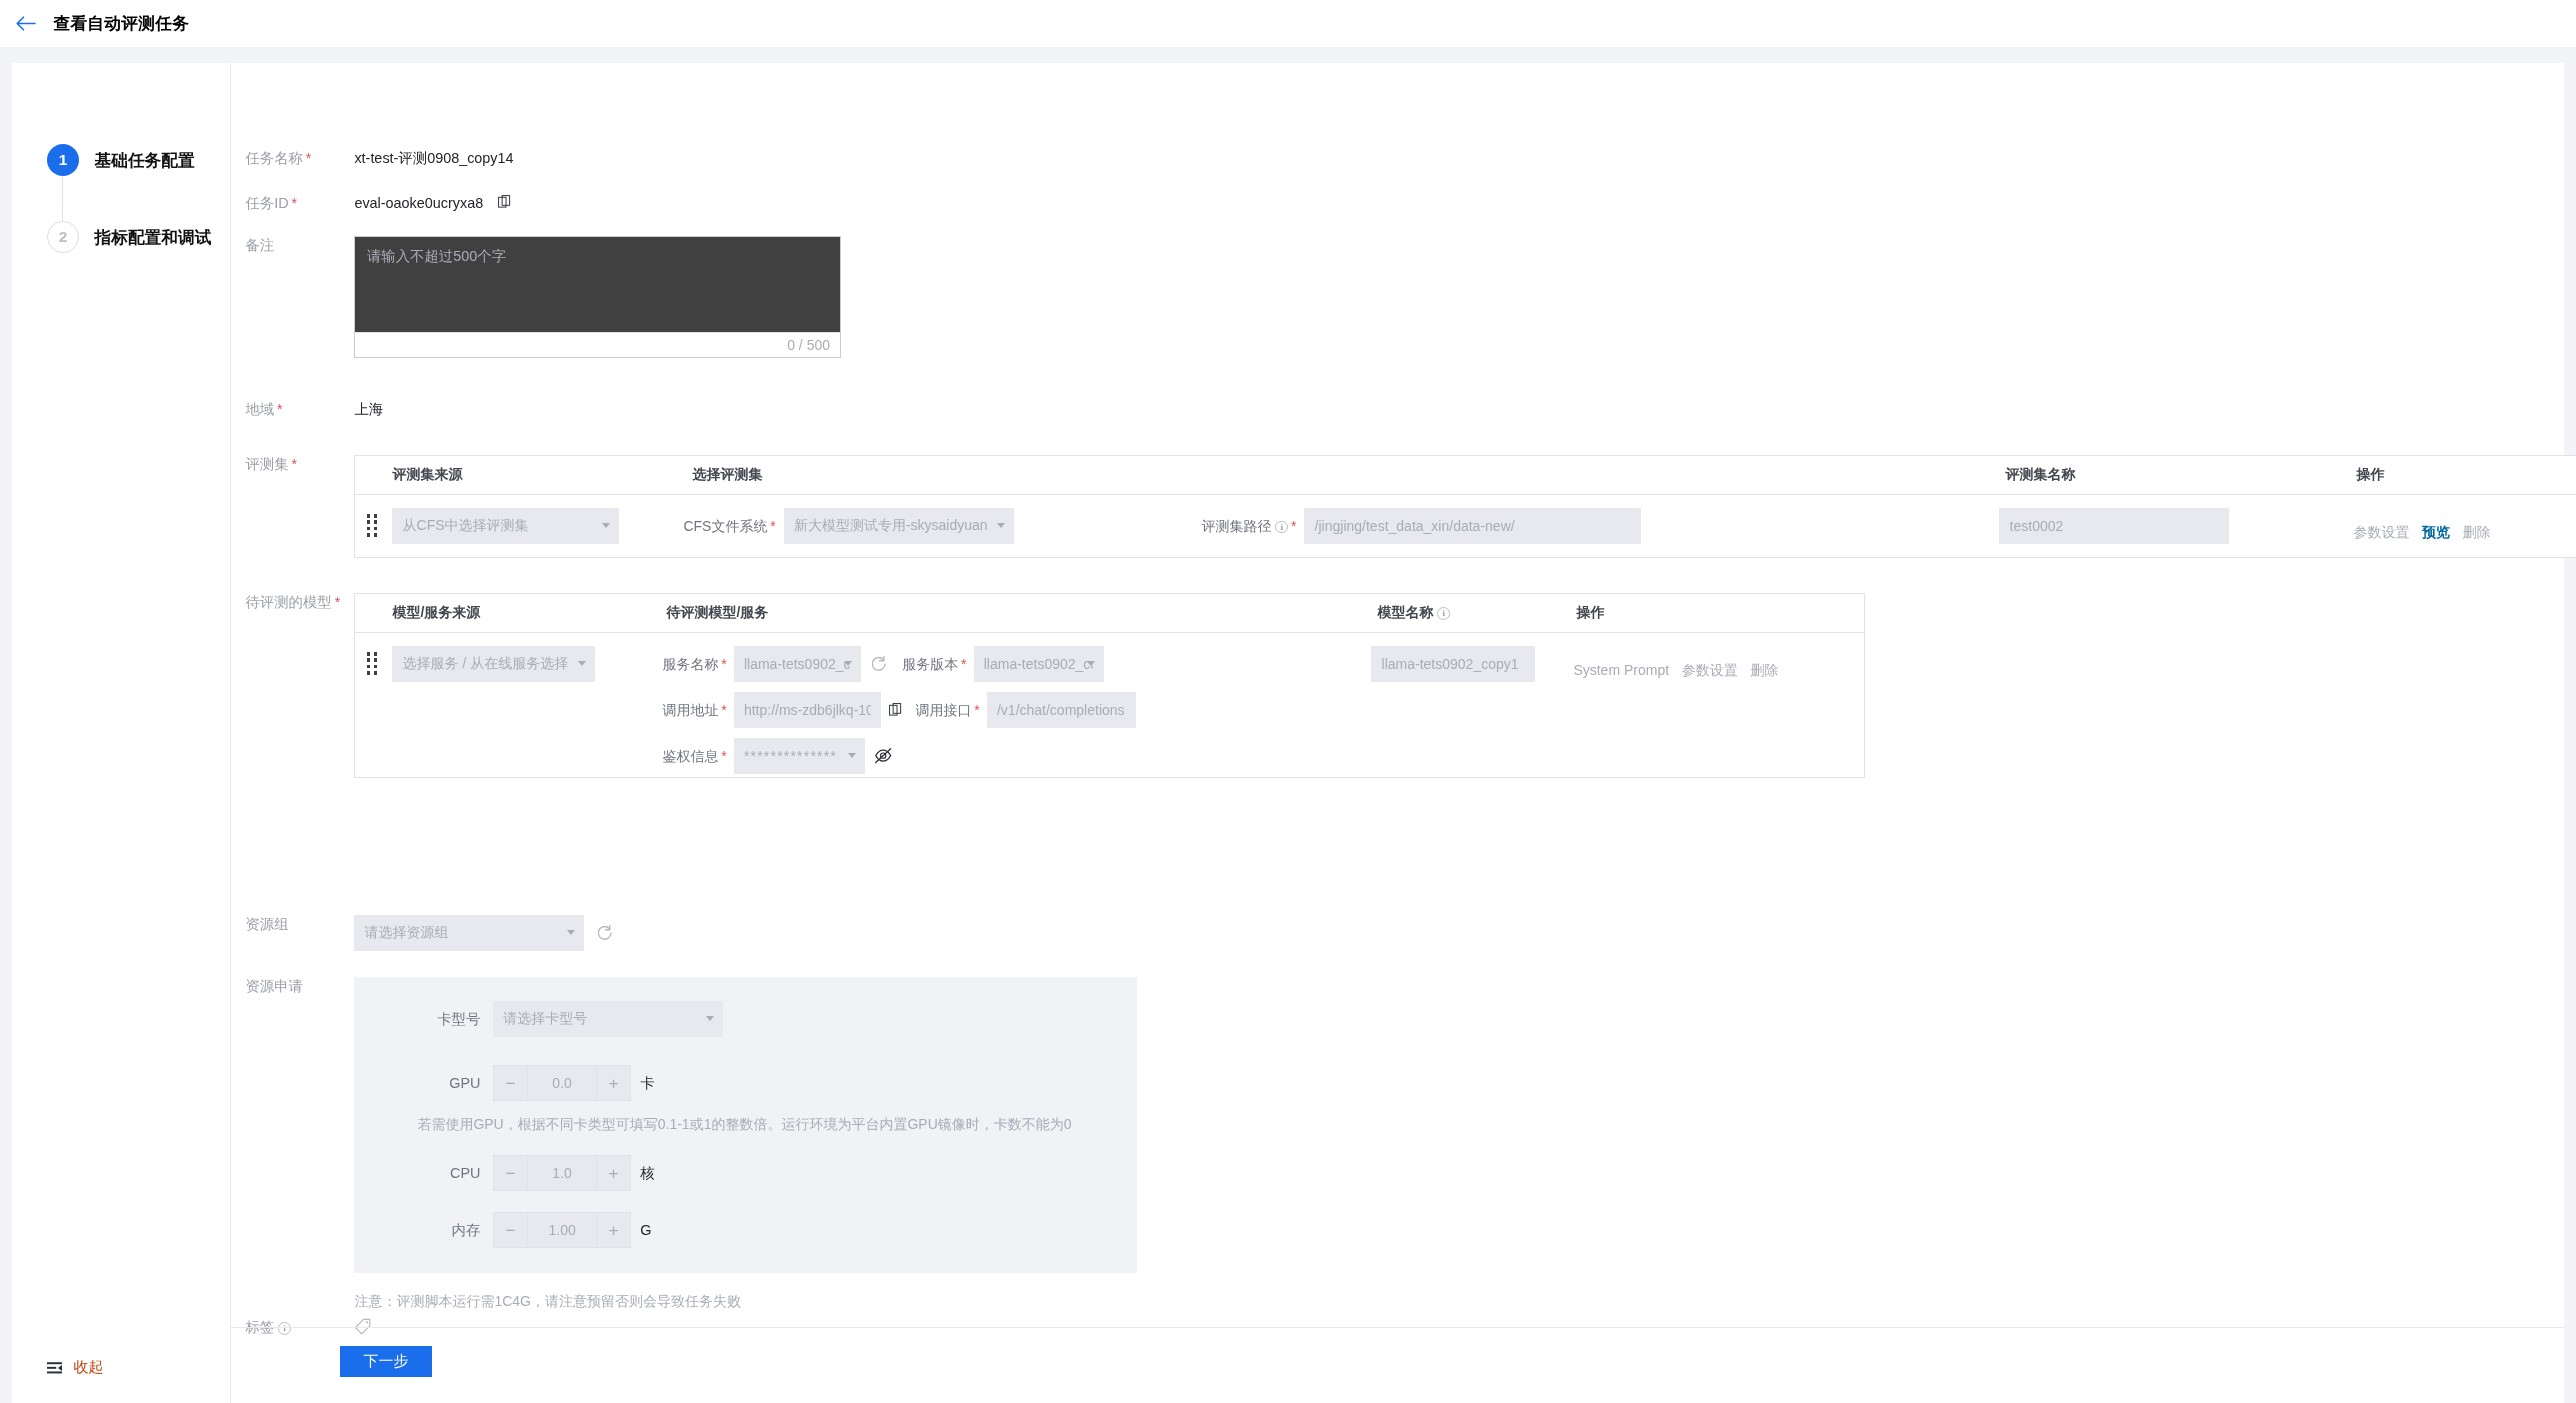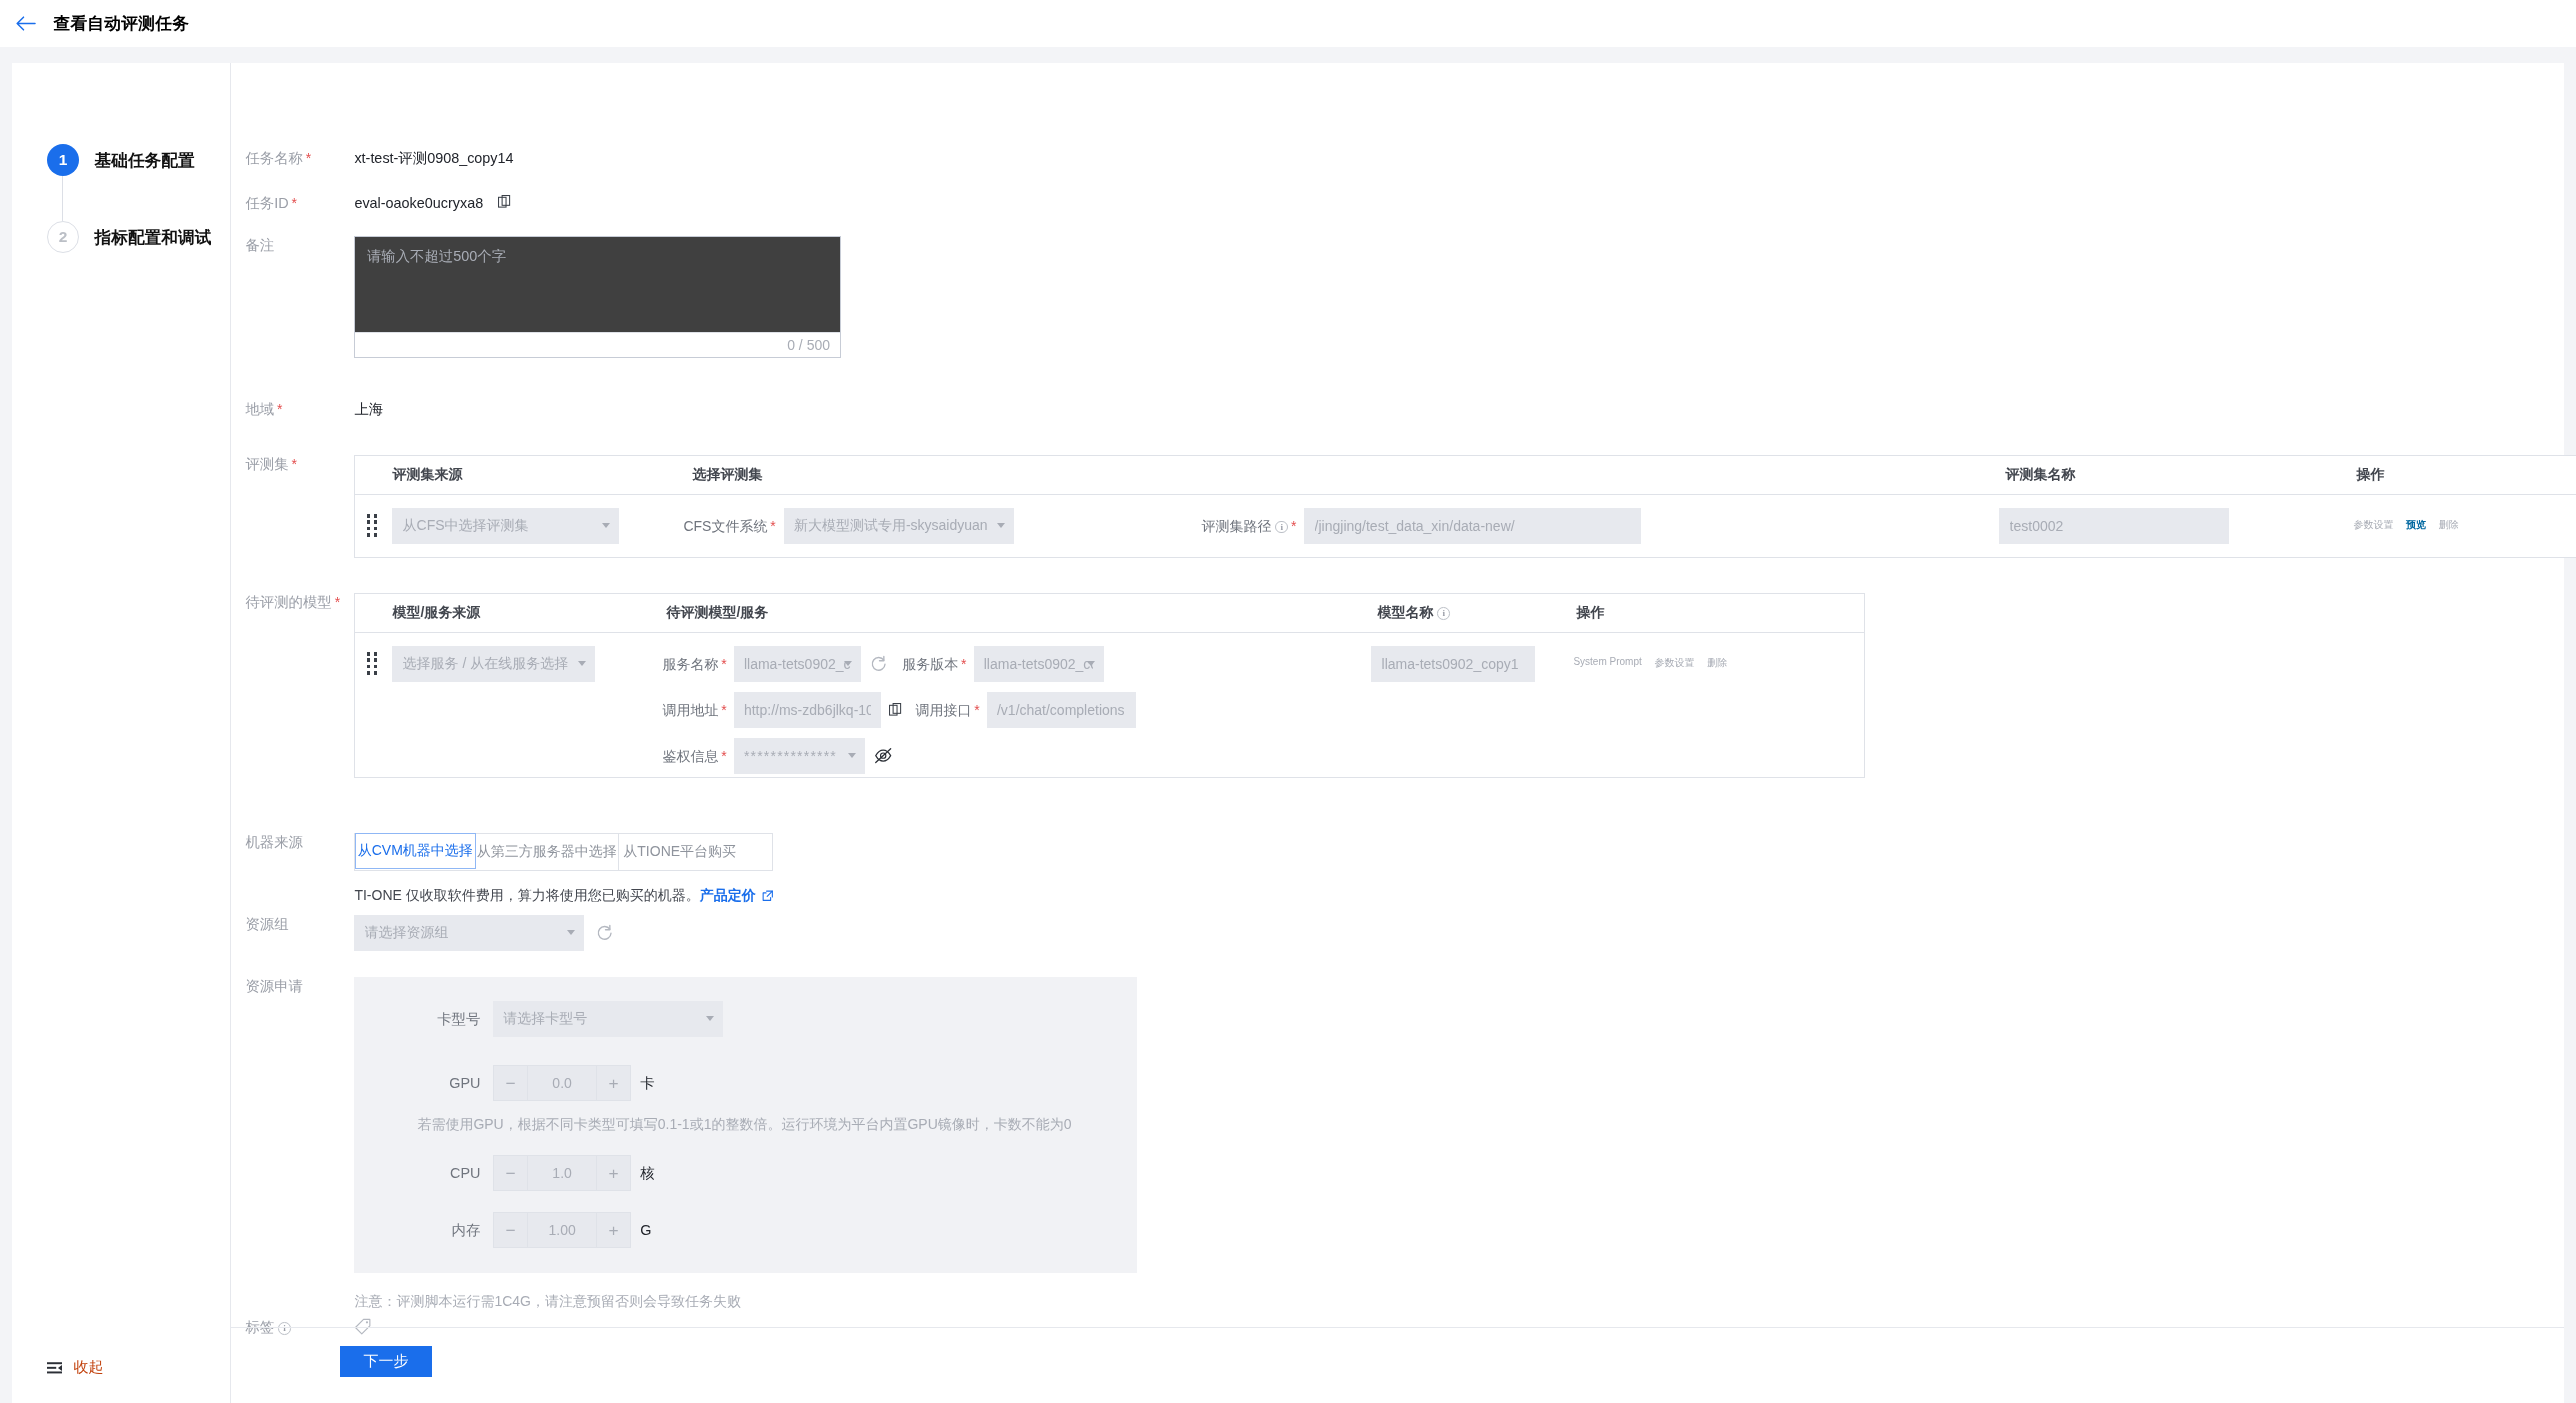--- a/index.html
+++ b/index.html
@@ -128,21 +128,21 @@
     position: absolute; top: 50%; transform: translateY(-50%);
     font-size: 14px; font-weight: 700; color: #42464e; white-space: nowrap;
   }
   .tbl-body { position: relative; }
   .drag-handle {
     position: absolute; width: 9.2px; display: grid;
     grid-template-columns: 3.5px 3.5px; grid-gap: 2.9px 3.5px; cursor: grab;
   }
   .drag-handle i { width: 3.5px; height: 3.5px; background: #3a3f47; display: block; }
 
-  .act { font-size: 10px; color: #a8acb5; cursor: pointer; }
+  .act { font-size: 14px; color: #a8acb5; cursor: pointer; margin-top: 6px; }
   .act.link { color: #0369a1; font-weight: 700; }
 
   
   .segs { display: flex; border: 0.6px solid #dfe2e8; }
   .seg {
     height: 36px; display: flex; align-items: center; justify-content: center;
     font-size: 14px; color: #8f949d; padding: 0 17.3px; cursor: pointer;
     border-right: 0.6px solid #dfe2e8; white-space: nowrap;
   }
   .seg:last-child { border-right: none; }
@@ -411,37 +411,20 @@
 
               <div style="position:absolute; left:1218px; top:23px; display:flex; gap:12.7px;">
                 <span class="act">System Prompt</span>
                 <span class="act">参数设置</span>
                 <span class="act">删除</span>
               </div>
             </div>
           </div>
         </div>
 
-        <div class="row" style="left:14.4px; top:770px;">
-          <div class="lbl">机器来源</div>
-          <div>
-            <div class="segs">
-              <div class="seg active" style="width:121px;">从CVM机器中选择</div>
-              <div class="seg" style="width:144px;">从第三方服务器中选择</div>
-              <div class="seg" style="width:121px;">从TIONE平台购买</div>
-            </div>
-            <div class="hint" style="margin-top:16px;">
-              <span>TI-ONE 仅收取软件费用，算力将使用您已购买的机器。</span><span class="lnk">产品定价</span><svg class="ext-ico" width="11.5" height="11.5" viewBox="0 0 20 20">
-                  <path d="M8 2 H18 V12" fill="none" stroke="#1a6eeb" stroke-width="1.9" stroke-linecap="round" stroke-linejoin="round"></path>
-                  <path d="M18 2 L9 11" fill="none" stroke="#1a6eeb" stroke-width="1.9" stroke-linecap="round"></path>
-                  <path d="M15 13 V18 H2 V5 H7" fill="none" stroke="#1a6eeb" stroke-width="1.9" stroke-linecap="round" stroke-linejoin="round"></path>
-                </svg>
-            </div>
-          </div>
-        </div>
 
         <div class="row" style="left:14.4px; top:852px;">
           <div class="lbl">资源组</div>
           <div style="display:flex; align-items:center;">
             <div class="sel" style="width:230px;">
               <span class="txt">请选择资源组</span>
               <span class="caret"></span>
             </div>
             <svg width="17.3" height="17.3" viewBox="0 0 30 30" style="margin-left:11.5px; cursor:pointer;">
               <path d="M24 9 A11 11 0 1 0 26 16" fill="none" stroke="#b4b8c0" stroke-width="2.4" stroke-linecap="round"></path>

